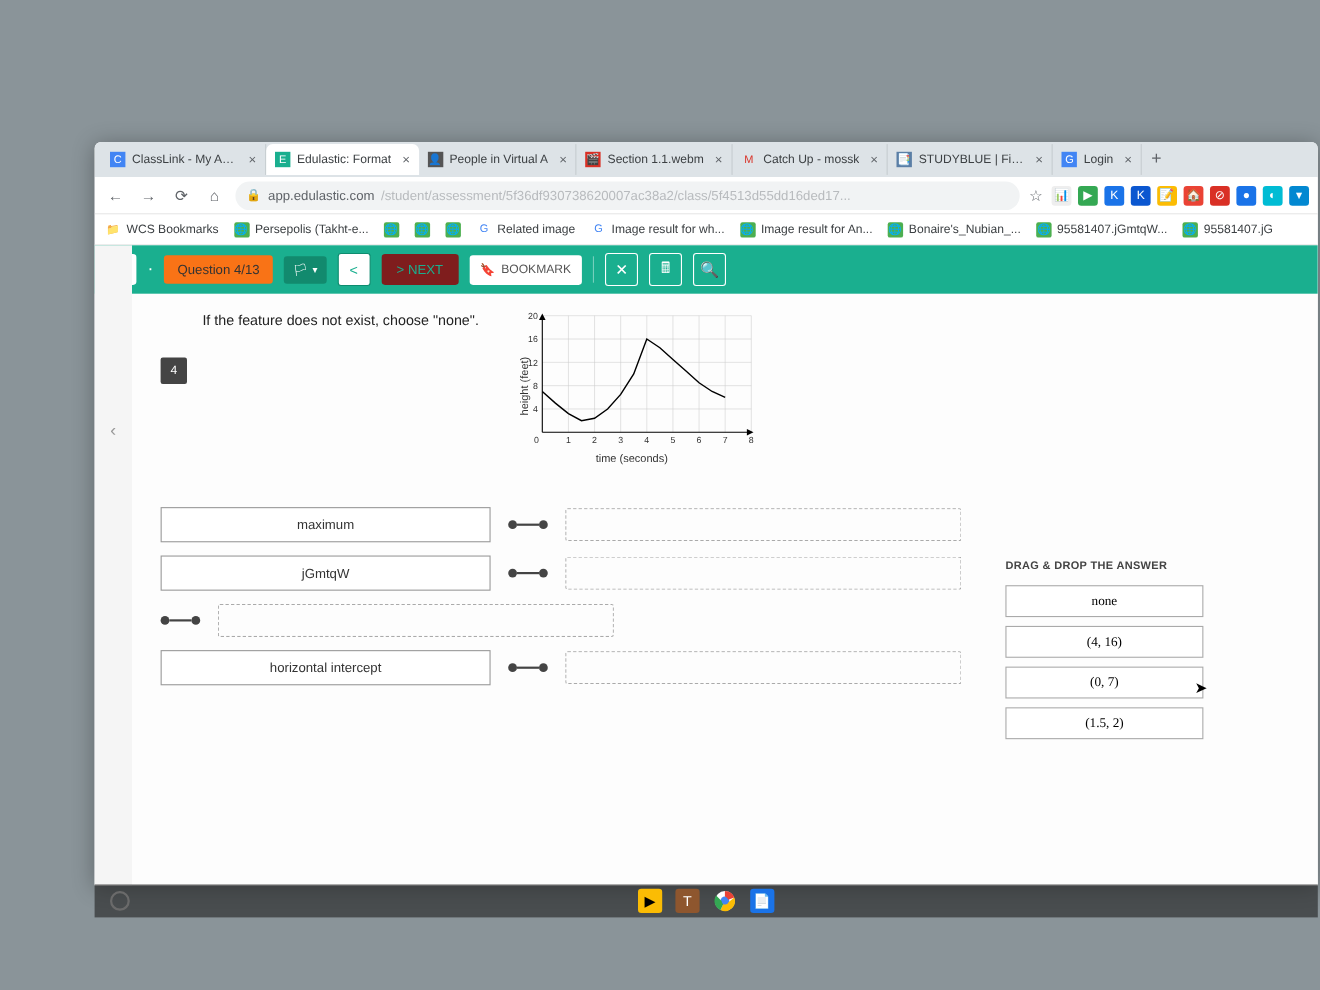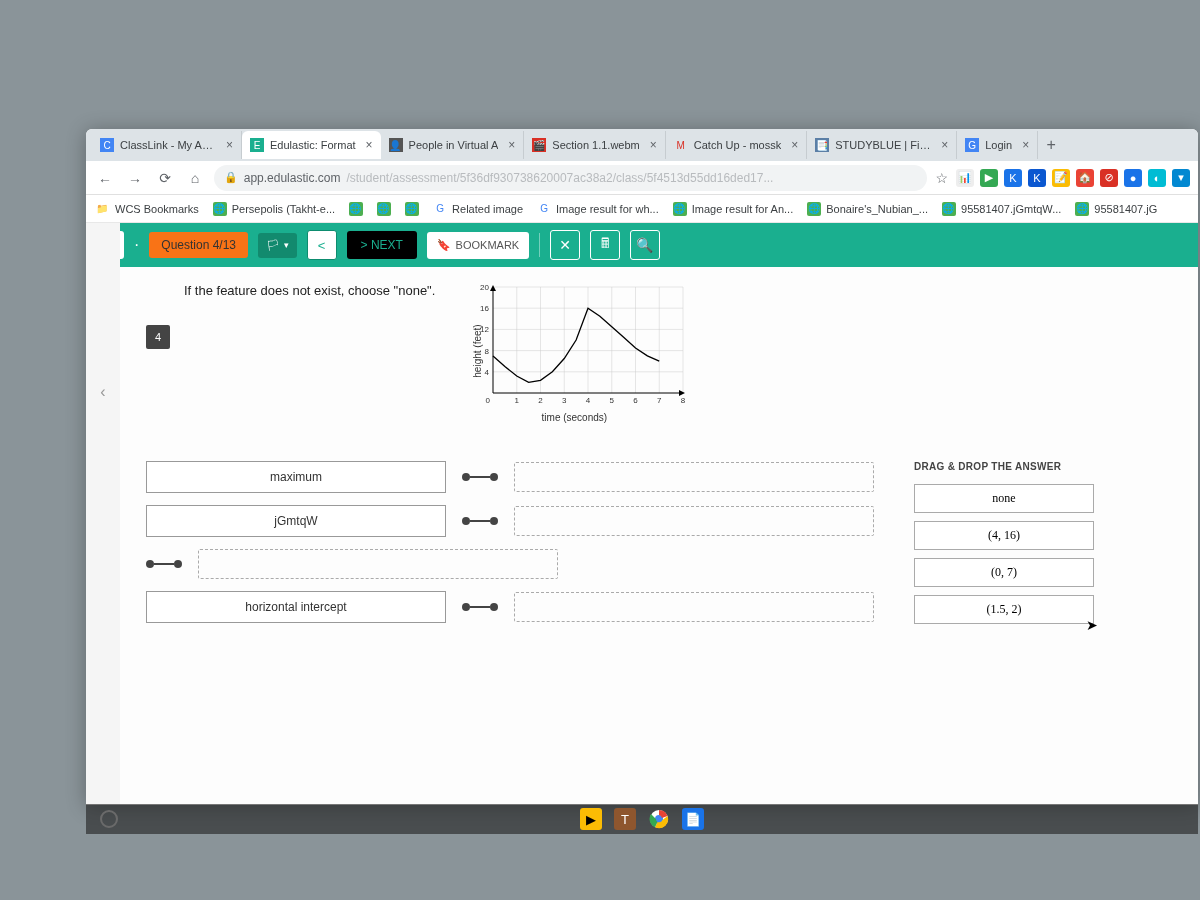--- a/index.html
+++ b/index.html
@@ -30,21 +30,21 @@
   .bm { display:flex; align-items:center; gap:5px; cursor:pointer; }
   .bm .ic { width:14px; height:14px; border-radius:2px; display:flex; align-items:center; justify-content:center; font-size:10px; }
 
   
   .app { position:relative; height: calc(100% - 94px); background: #fdfdfd; }
   .app-header { height: 44px; background: #1aaf8f; display:flex; align-items:center; padding-left: 10px; gap: 10px; color:#fff; }
   .logo { width:28px; height:28px; background:#fff; color:#1aaf8f; font-weight:bold; display:flex; align-items:center; justify-content:center; border-radius:3px; font-size:16px; }
   .qbox { background:#f97316; color:#333; font-size:12px; padding: 6px 12px; border-radius:3px; }
   .flag { background:#128a6e; padding:6px 8px; border-radius:3px; display:flex; align-items:center; gap:4px; font-size:11px; cursor:pointer; }
   .nav-small { width:30px; height:30px; background:#fff; color:#1aaf8f; display:flex; align-items:center; justify-content:center; border-radius:3px; font-size:13px; cursor:pointer; border:1px solid #0d8c6f; }
-  .next { background:#000000; color:#1aaf8f; font-size:12px; padding: 7px 14px; border-radius:3px; cursor:pointer; font-weight:500; }
+  .next { background:#7f1d1d; color:#1aaf8f; font-size:12px; padding: 7px 14px; border-radius:3px; cursor:pointer; font-weight:500; }
   .bookmark-btn { background:#fff; color:#555; font-size:11px; padding:7px 10px; border-radius:3px; cursor:pointer; display:flex; align-items:center; gap:5px; }
   .hdr-ico { width:30px; height:30px; border:1.5px solid #fff; border-radius:3px; display:flex; align-items:center; justify-content:center; font-size:14px; cursor:pointer; }
 
   .content { padding: 14px 30px 14px 60px; position:relative; }
   .left-rail { position:absolute; left:0; top:0; bottom:0; width:34px; background:#f5f5f5; display:flex; flex-direction:column; align-items:center; padding-top:160px; }
   .left-rail .chev { color:#999; font-size:16px; cursor:pointer; }
 
   .qrow { display:flex; gap: 24px; align-items:flex-start; }
   .qnum { width:24px; height:24px; background:#444; color:#fff; font-size:11px; display:flex; align-items:center; justify-content:center; border-radius:2px; flex-shrink:0; margin-top: 44px; }
   .qtext { font-size: 13px; color:#222; line-height:1.5; max-width: 260px; }
@@ -57,21 +57,21 @@
 
   .match-area { margin-top: 40px; display:flex; gap:40px; align-items:flex-start; }
   .match-left { display:flex; flex-direction:column; gap:12px; }
   .match-row { display:flex; align-items:center; gap:16px; }
   .feature-box { width: 300px; height: 32px; border:1px solid #999; background:#fff; display:flex; align-items:center; justify-content:center; font-size:12px; color:#333; cursor:grab; }
   .connector { display:flex; align-items:center; gap:0; }
   .dot { width:8px; height:8px; background:#444; border-radius:50%; }
   .line { width:20px; height:2px; background:#444; }
   .drop-zone { width: 360px; height:30px; border:1.5px dashed #aaa; border-radius:2px; }
 
-  .answers { width: 180px; }
+  .answers { width: 180px; margin-top: 48px; }
   .answers-title { font-size:10px; font-weight:bold; color:#444; margin-bottom:12px; letter-spacing:0.3px; }
   .ans { border:1px solid #aaa; background:#fff; padding:6px 0; text-align:center; font-size:12px; margin-bottom:8px; cursor:grab; font-family: Georgia, serif; }
 
   .cursor { position:absolute; left: 1000px; top: 350px; font-size:14px; color:#000; pointer-events:none; }
 
   
   .taskbar { position:absolute; left:86px; bottom:66px; width:1112px; height:30px; background:rgba(30,30,30,0.6); display:flex; align-items:center; justify-content:center; gap:12px; }
   .task-ico { width:22px; height:22px; border-radius:3px; display:flex; align-items:center; justify-content:center; font-size:13px; cursor:pointer; }
   .launcher { position:absolute; left:100px; bottom:72px; width:18px; height:18px; border:2px solid #ddd; border-radius:50%; cursor:pointer; }
 </style>

